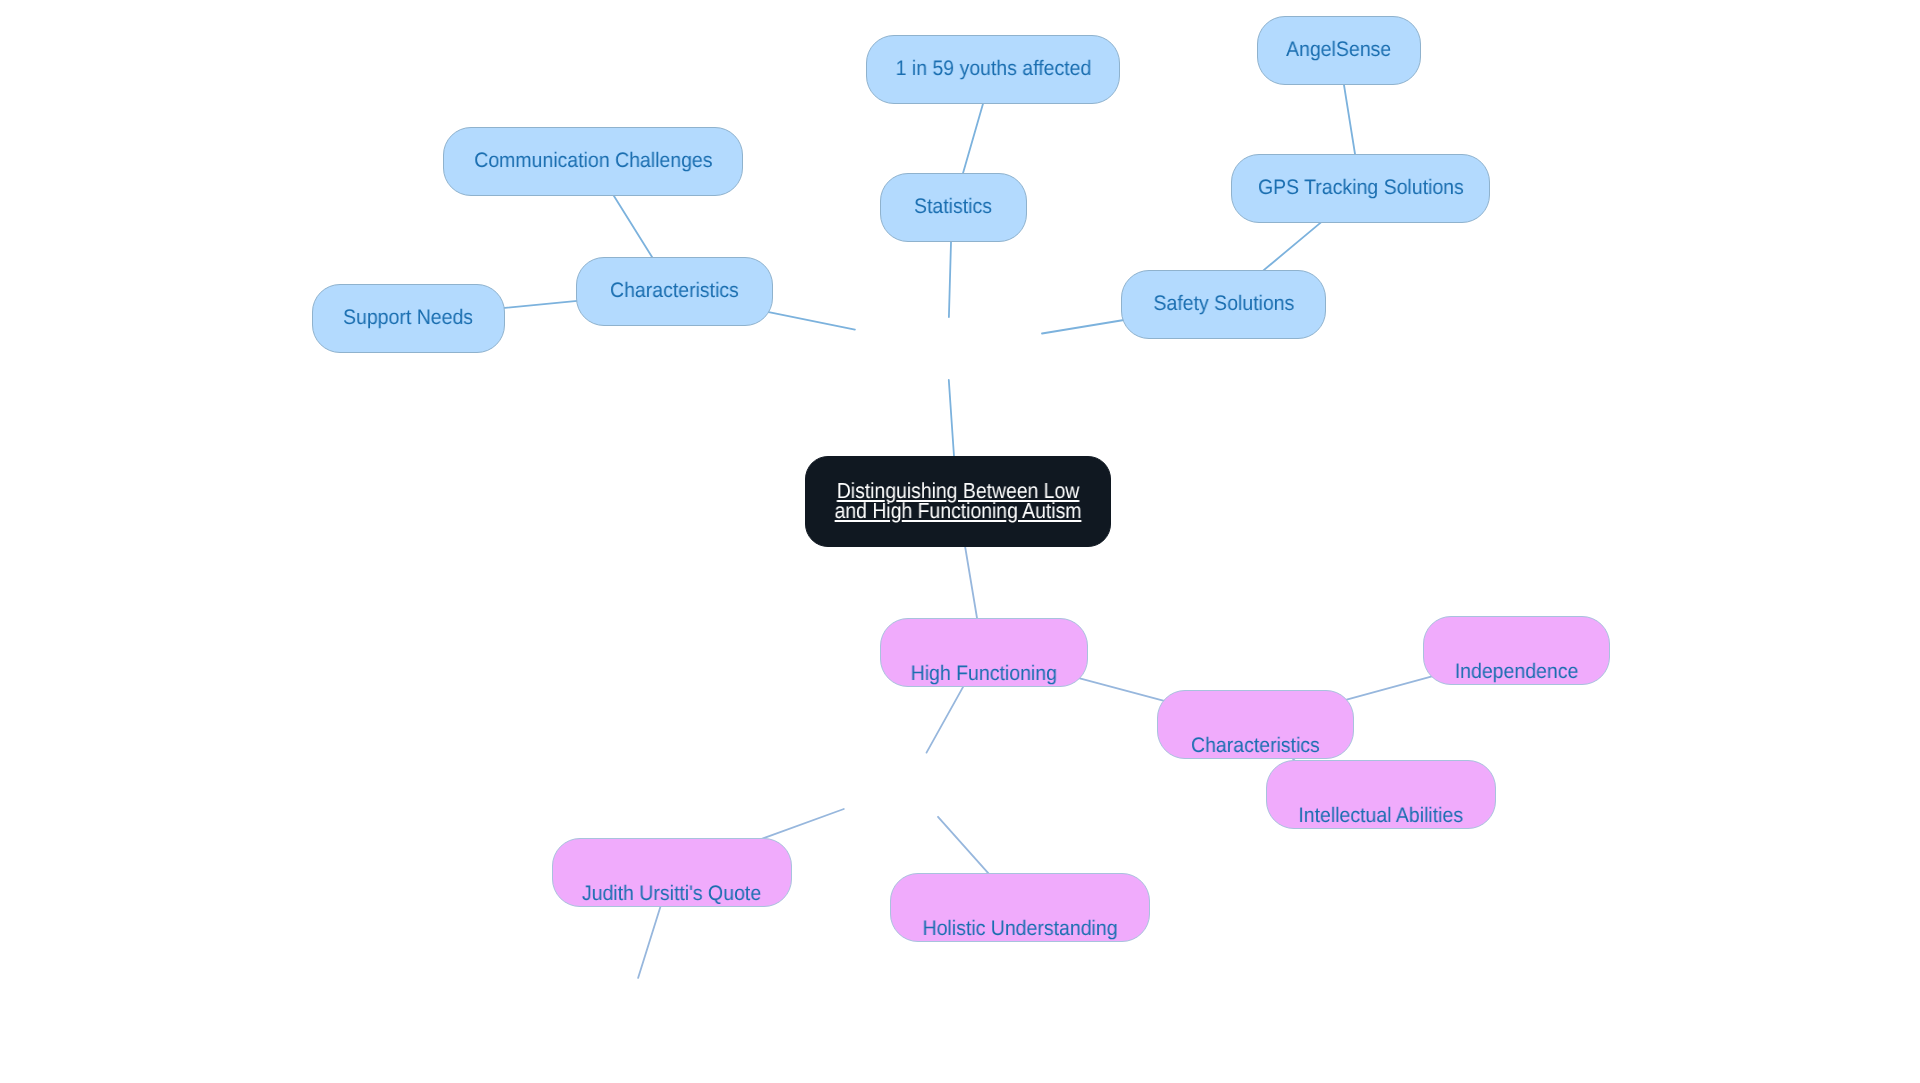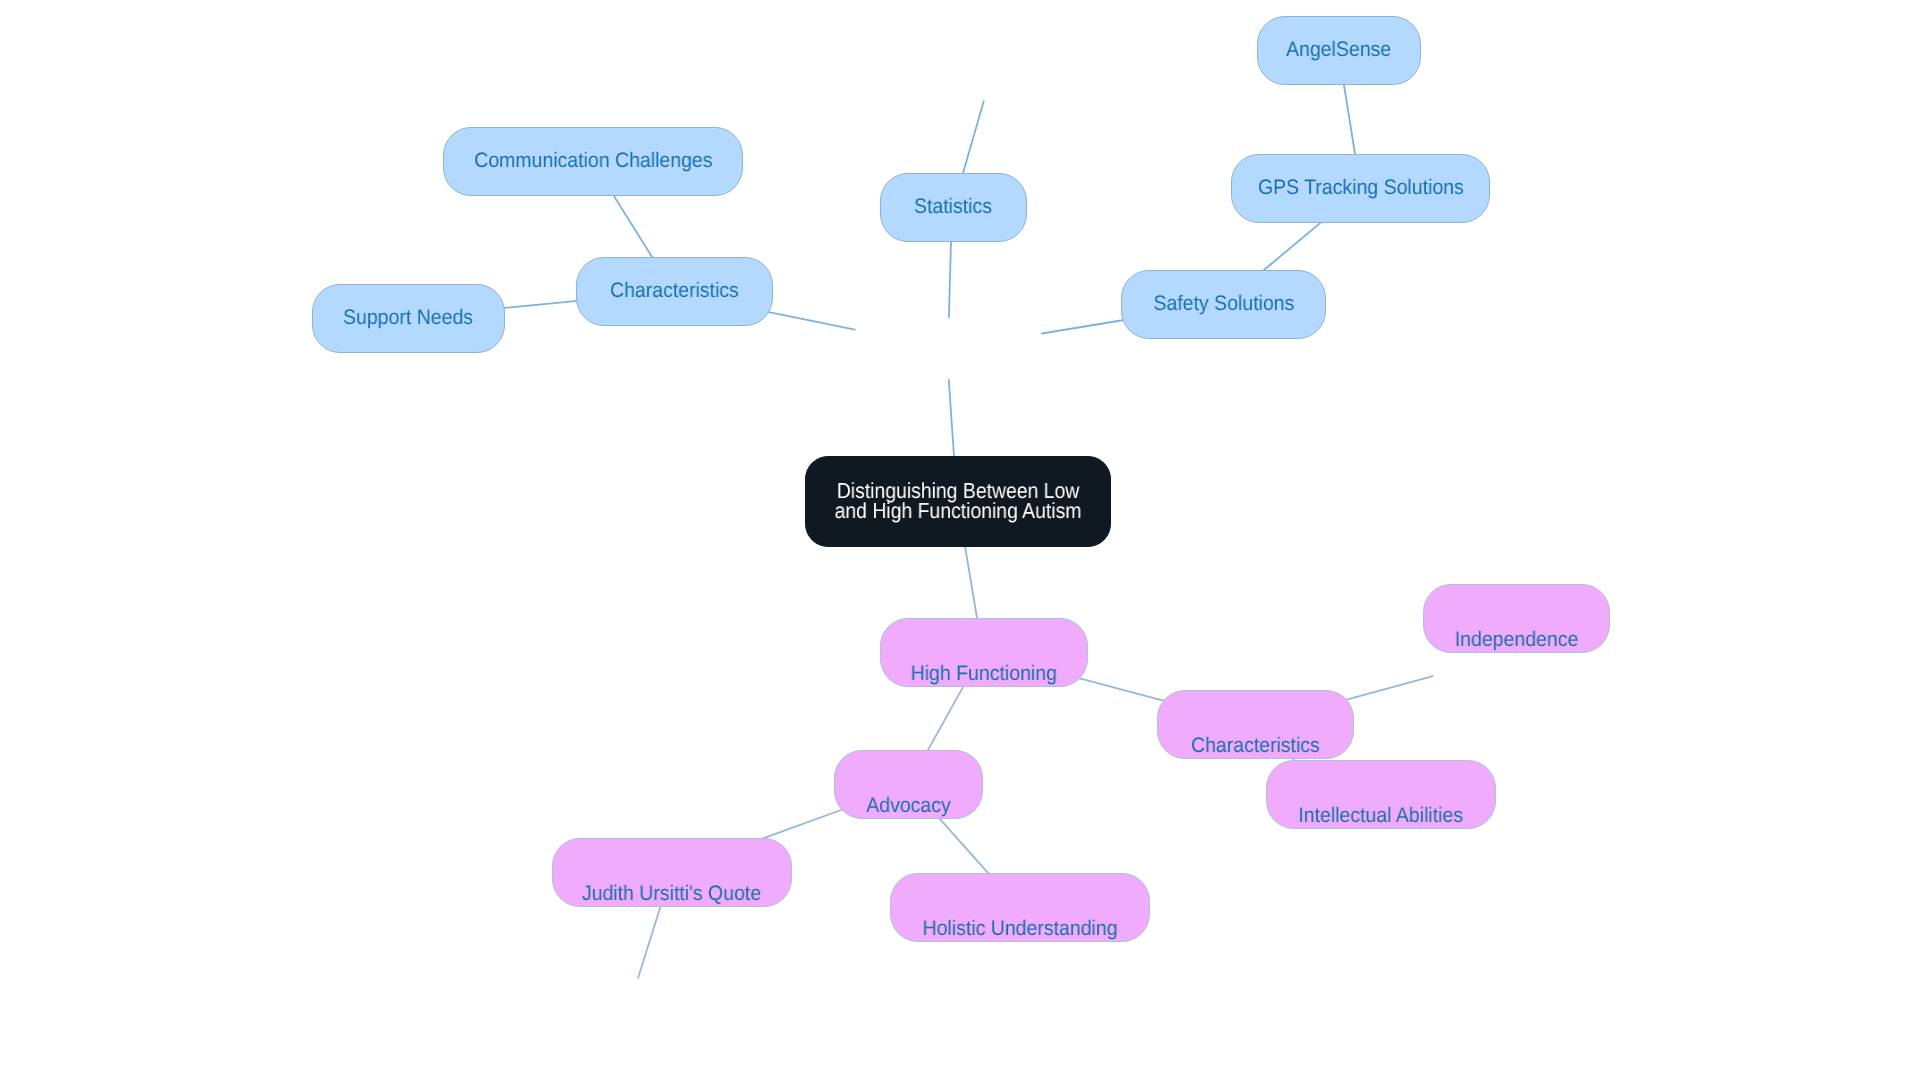--- a/index.html
+++ b/index.html
@@ -10,21 +10,21 @@
   svg.edges{position:absolute;left:0;top:0;width:1920px;height:1083px;overflow:visible;}
   .edge{stroke-width:1.8;stroke-linecap:round;fill:none;}
   .edge.e0{stroke:#7cb2dd;}
   .edge.e1{stroke:#97b7dd;}
   .node{position:absolute;box-sizing:border-box;display:flex;align-items:center;justify-content:center;
         border-radius:28px;color:#1a6eb0;
         font-size:21px;text-align:center;line-height:1.08;white-space:pre-line;}
   .node.s0{background:#b3dafe;border:1px solid #8fb2cd;}
   .node.s1{background:#f0abfc;border:1px solid #a8c2dd;align-items:flex-end;}
   .node span{display:inline-block;transform:scaleX(0.928) translateZ(0);transform-origin:center;will-change:transform;}
-  .node.root{background:#101821;border:1px solid #101821;color:#ffffff;border-radius:23px;font-size:21.7px;line-height:0.94;}
+  .node.root{background:#101821;border:1px solid #101821;color:#ffffff;border-radius:23px;font-size:21.7px;line-height:0.94;text-decoration:underline;}
   .node.root span{transform:scaleX(0.894) translateZ(0);}
 </style>
 </head>
 <body>
 
 <div id="canvas">
   <svg class="edges" viewBox="0 0 1920 1083">
     <polyline class="edge e0" fill="none" points="954.2,459 948.8,380"></polyline>
     <polyline class="edge e0" fill="none" points="854.9,329.6 765.1,311.4"></polyline>
     <polyline class="edge e0" fill="none" points="653.6,259.5 612.4,193.5"></polyline>
@@ -52,43 +52,43 @@
   </div>
   <div class="node s0" style="left:443px;top:127px;width:300px;height:69px">
     <span class="node-label">Communication Challenges</span>
   </div>
   <div class="node s0" style="left:312px;top:284px;width:193px;height:69px">
     <span class="node-label">Support Needs</span>
   </div>
   <div class="node s0" style="left:880px;top:173px;width:147px;height:69px">
     <span class="node-label">Statistics</span>
   </div>
+  <div class="node s0" style="left:866px;top:35px;width:254px;height:69px">
+    <span class="node-label">1 in 59 youths affected</span>
+  </div>
   <div class="node s0" style="left:1231px;top:154px;width:259px;height:69px">
     <span class="node-label">GPS Tracking Solutions</span>
   </div>
   <div class="node s0" style="left:1121px;top:270px;width:205px;height:69px">
     <span class="node-label">Safety Solutions</span>
   </div>
   <div class="node s0" style="left:1257px;top:16px;width:164px;height:69px">
     <span class="node-label">AngelSense</span>
   </div>
   <div class="node s1" style="left:880px;top:618px;width:208px;height:69px">
     <span class="node-label">High Functioning</span>
   </div>
   <div class="node s1" style="left:1157px;top:690px;width:197px;height:69px">
     <span class="node-label">Characteristics</span>
   </div>
-  <div class="node s1" style="left:1423px;top:584px;width:187px;height:69px">
+  <div class="node s1" style="left:1423px;top:616px;width:187px;height:69px">
     <span class="node-label">Independence</span>
   </div>
   <div class="node s1" style="left:1266px;top:760px;width:230px;height:69px">
     <span class="node-label">Intellectual Abilities</span>
-  </div>
-  <div class="node s1" style="left:834px;top:750px;width:149px;height:69px">
-    <span class="node-label">Advocacy</span>
   </div>
   <div class="node s1" style="left:552px;top:838px;width:240px;height:69px">
     <span class="node-label">Judith Ursitti's Quote</span>
   </div>
   <div class="node s1" style="left:890px;top:873px;width:260px;height:69px">
     <span class="node-label">Holistic Understanding</span>
   </div>
 </div>
 
 </body></html>

